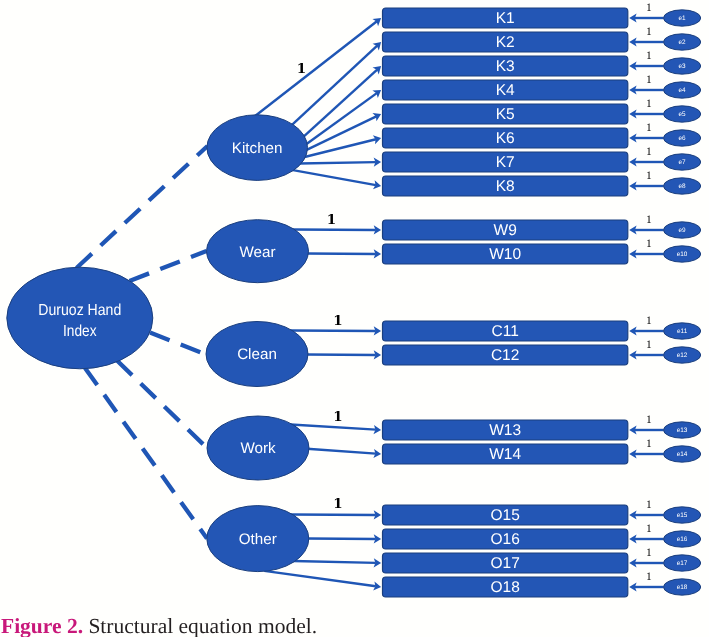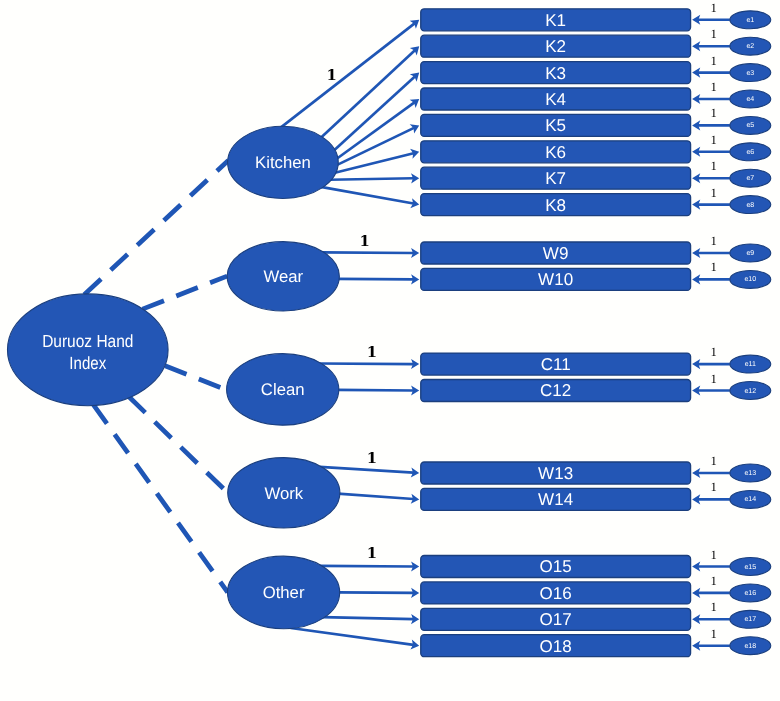--- a/index.html
+++ b/index.html
@@ -200,13 +200,17 @@
         <text x="682.1" y="540.9" text-anchor="middle" font-family="&quot;Liberation Sans&quot;, sans-serif" font-size="6.4" fill="#FFFFFF">e16</text>
         <text x="648.8000000000001" y="531.8" text-anchor="middle" font-family="&quot;Liberation Serif&quot;, serif" font-size="11.5" fill="#000000">1</text>
         <text x="505.15" y="568.4" text-anchor="middle" font-family="&quot;Liberation Sans&quot;, sans-serif" font-size="15.5" fill="#FFFFFF">O17</text>
         <text x="682.1" y="564.9" text-anchor="middle" font-family="&quot;Liberation Sans&quot;, sans-serif" font-size="6.4" fill="#FFFFFF">e17</text>
         <text x="648.8000000000001" y="555.8" text-anchor="middle" font-family="&quot;Liberation Serif&quot;, serif" font-size="11.5" fill="#000000">1</text>
         <text x="505.15" y="592.4" text-anchor="middle" font-family="&quot;Liberation Sans&quot;, sans-serif" font-size="15.5" fill="#FFFFFF">O18</text>
         <text x="682.1" y="588.9" text-anchor="middle" font-family="&quot;Liberation Sans&quot;, sans-serif" font-size="6.4" fill="#FFFFFF">e18</text>
         <text x="648.8000000000001" y="579.8" text-anchor="middle" font-family="&quot;Liberation Serif&quot;, serif" font-size="11.5" fill="#000000">1</text>
       </g>
     </svg>
+  <div class="caption">
+    <span class="figno">Figure 2.</span>
+    <span>Structural equation model.</span>
+  </div>
 </div>
 
 </body></html>

